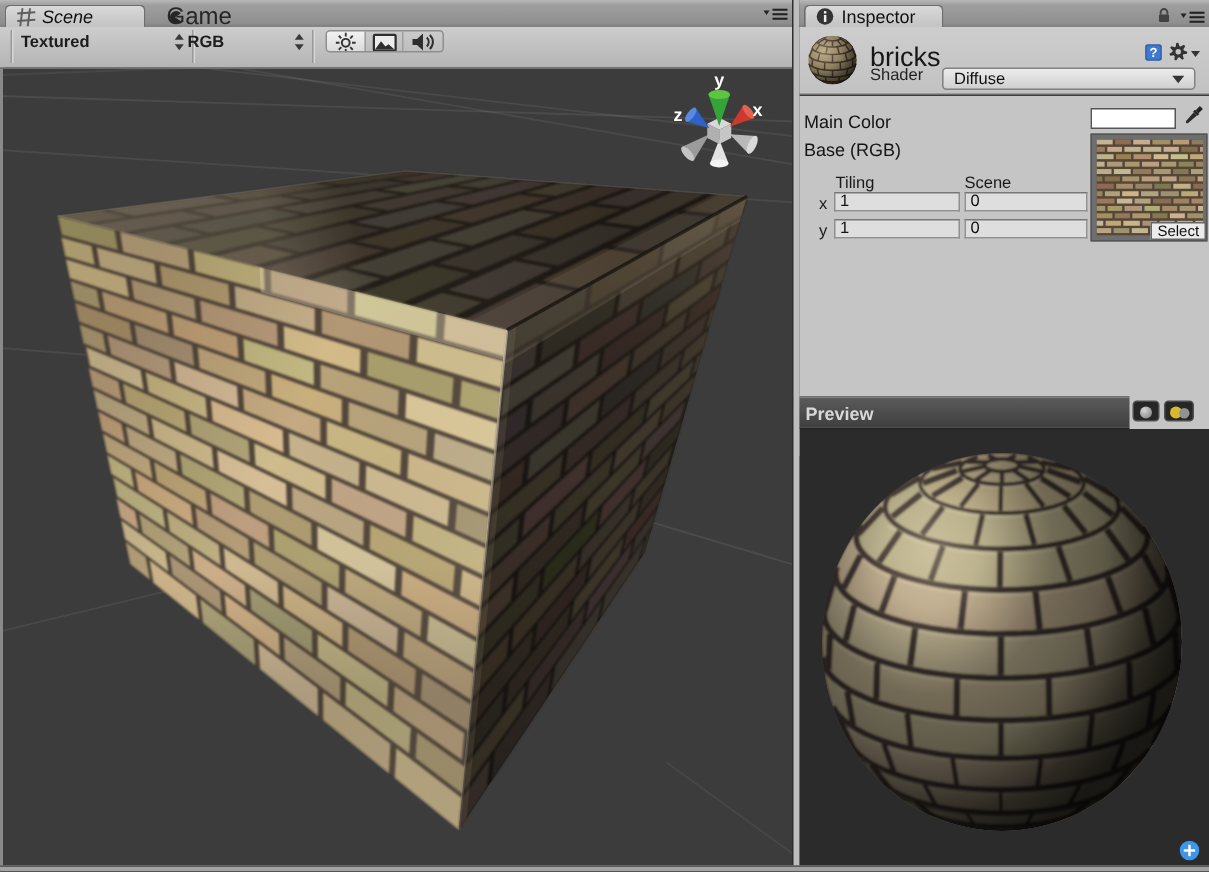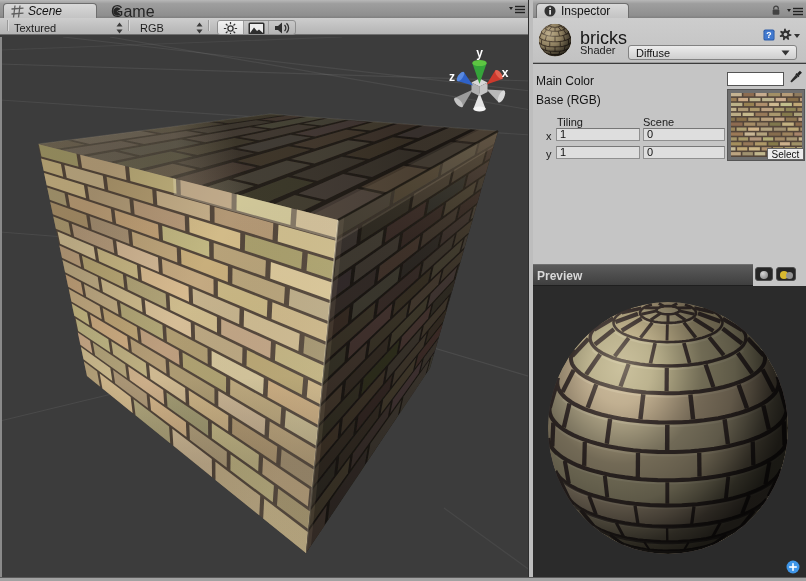--- a/index.html
+++ b/index.html
@@ -1,19 +1,19 @@
 <!DOCTYPE html>
 <html><head><meta charset="utf-8"><style>
 *{margin:0;padding:0;box-sizing:border-box;} svg{display:block;}
 body{width:806px;height:581px;overflow:hidden;font-family:"Liberation Sans",sans-serif;background:#3c3c3c;}
 #root{position:relative;width:806px;height:581px;overflow:hidden;}
 .abs{position:absolute;}
 .tabbar{background:linear-gradient(#b8b8b8,#9e9e9e 20%,#8f8f8f 85%,#7f7f7f);height:18px;}
 .tab{position:absolute;top:3px;height:15px;background:linear-gradient(#d9d9d9,#c3c3c3);border:1px solid #6e6e6e;border-bottom:none;border-radius:4px 4px 0 0;display:flex;align-items:center;padding:0 7px;font-size:12px;color:#111;}
-.toolbar{background:linear-gradient(#cdcdcd,#b4b4b4);border-bottom:1px solid #6f6f6f;height:17px;}
+.toolbar{background:linear-gradient(#cdcdcd,#b4b4b4);border-bottom:1px solid #6f6f6f;height:28px;font-weight:bold;}
 .tbtxt{font-size:11px;color:#1c1c1c;}
 .sep{position:absolute;top:2px;bottom:3px;width:1px;background:#999;box-shadow:1px 0 0 #d8d8d8;}
 .field{position:absolute;background:#dedede;border:1px solid #8f8f8f;border-top-color:#777;font-size:11px;color:#111;padding-left:3px;line-height:11px;}
 .lbl{position:absolute;font-size:12px;color:#141414;}
 .lbl2{position:absolute;font-size:11px;color:#1a1a1a;text-align:right;}
 </style></head><body>
 <div id="root">
 
 <div class="abs" style="left:0;top:37px;width:531px;height:540px;">
       <svg width="531" height="540" viewBox="0 0 531 540">
@@ -345,21 +345,21 @@
 <div class="abs toolbar" style="left:0;top:18px;width:528px;">
   <div class="sep" style="left:7px;"></div>
   <div class="abs tbtxt" style="left:14px;top:3.5px;">Textured</div>
   <div class="abs" style="left:116px;top:3.5px;">
         <svg width="7" height="12" viewBox="0 0 7 12">
           <path d="M3.5 0.5 L6.5 4.5 H0.5 Z" fill="#3a3a3a"></path>
           <path d="M3.5 11.5 L6.5 7.5 H0.5 Z" fill="#3a3a3a"></path>
         </svg>
       </div>
   <div class="sep" style="left:128px;"></div>
-  <div class="abs tbtxt" style="left:140px;top:3.5px;">RGB</div>
+  <div class="abs tbtxt" style="left:125px;top:3.5px;">RGB</div>
   <div class="abs" style="left:196px;top:3.5px;">
         <svg width="7" height="12" viewBox="0 0 7 12">
           <path d="M3.5 0.5 L6.5 4.5 H0.5 Z" fill="#3a3a3a"></path>
           <path d="M3.5 11.5 L6.5 7.5 H0.5 Z" fill="#3a3a3a"></path>
         </svg>
       </div>
   <div class="sep" style="left:208px;"></div>
   <div class="abs" style="left:217px;top:1.5px;width:79px;height:15px;border:1px solid #8e8e8e;border-radius:3px;overflow:hidden;display:flex;">
     <div style="width:26px;height:15px;background:linear-gradient(#f2f2f2,#d8d8d8);border-right:1px solid #9e9e9e;display:flex;align-items:center;justify-content:center;">
           <svg width="15" height="15" viewBox="0 0 15 15">

